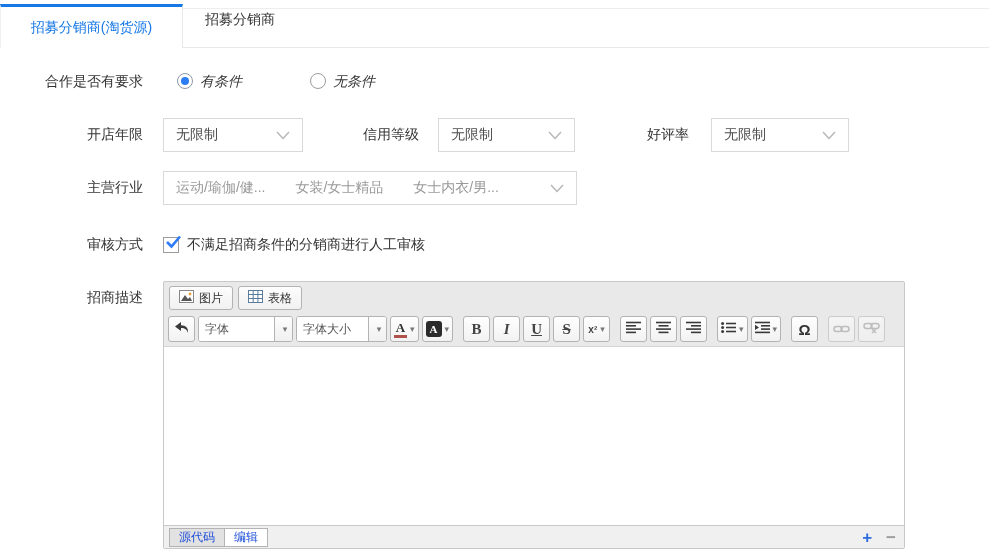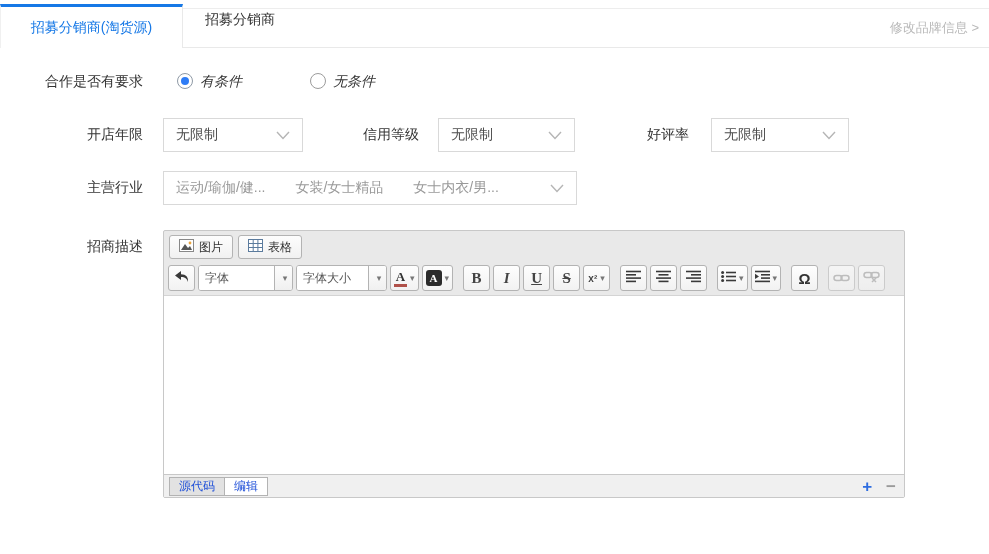--- a/index.html
+++ b/index.html
@@ -103,21 +103,20 @@
 
   <div class="tabbar">
     <div class="top-line"></div>
     <div class="bottom-line"></div>
     <div class="tab-active">
         <span>招募分销商(淘货源)</span>
       </div>
     <div class="tab-inactive">
         <span>招募分销商</span>
       </div>
-    <div class="brand-link">修改品牌信息 &gt;</div>
   </div>
 
   <div class="form-row row-coop">
     <div class="row-label">合作是否有要求</div>
     <div class="radio-group">
       <span class="radio checked">
           <span class="dot"></span>
         </span>
       <span class="radio-label">有条件</span>
     </div>
@@ -166,20 +165,31 @@
         <span>女士内衣/男...</span>
       </span>
       <span class="chev">
         <svg width="14" height="9" viewBox="0 0 14 9">
             <polyline points="1,1 7,7.5 13,1" stroke="#b5b5b5" stroke-width="1.4" fill="none"></polyline>
           </svg>
       </span>
     </div>
   </div>
 
+  <div class="form-row row-audit">
+    <div class="row-label">审核方式</div>
+    <div class="checkbox-wrap">
+      <span class="checkbox">
+        <svg width="18" height="16" viewBox="0 0 18 16">
+            <polyline points="2,8 6.5,12.5 15,2.5" stroke="#2e7cf6" stroke-width="2.6" fill="none"></polyline>
+          </svg>
+      </span>
+      <span class="checkbox-label">不满足招商条件的分销商进行人工审核</span>
+    </div>
+  </div>
 
   <div class="form-row row-editor">
     <div class="row-label">招商描述</div>
 
     <div class="editor">
 
       <div class="toolbar1">
         <div class="btn-lg">
           <span>
             <svg width="15" height="13" viewBox="0 0 15 13">

